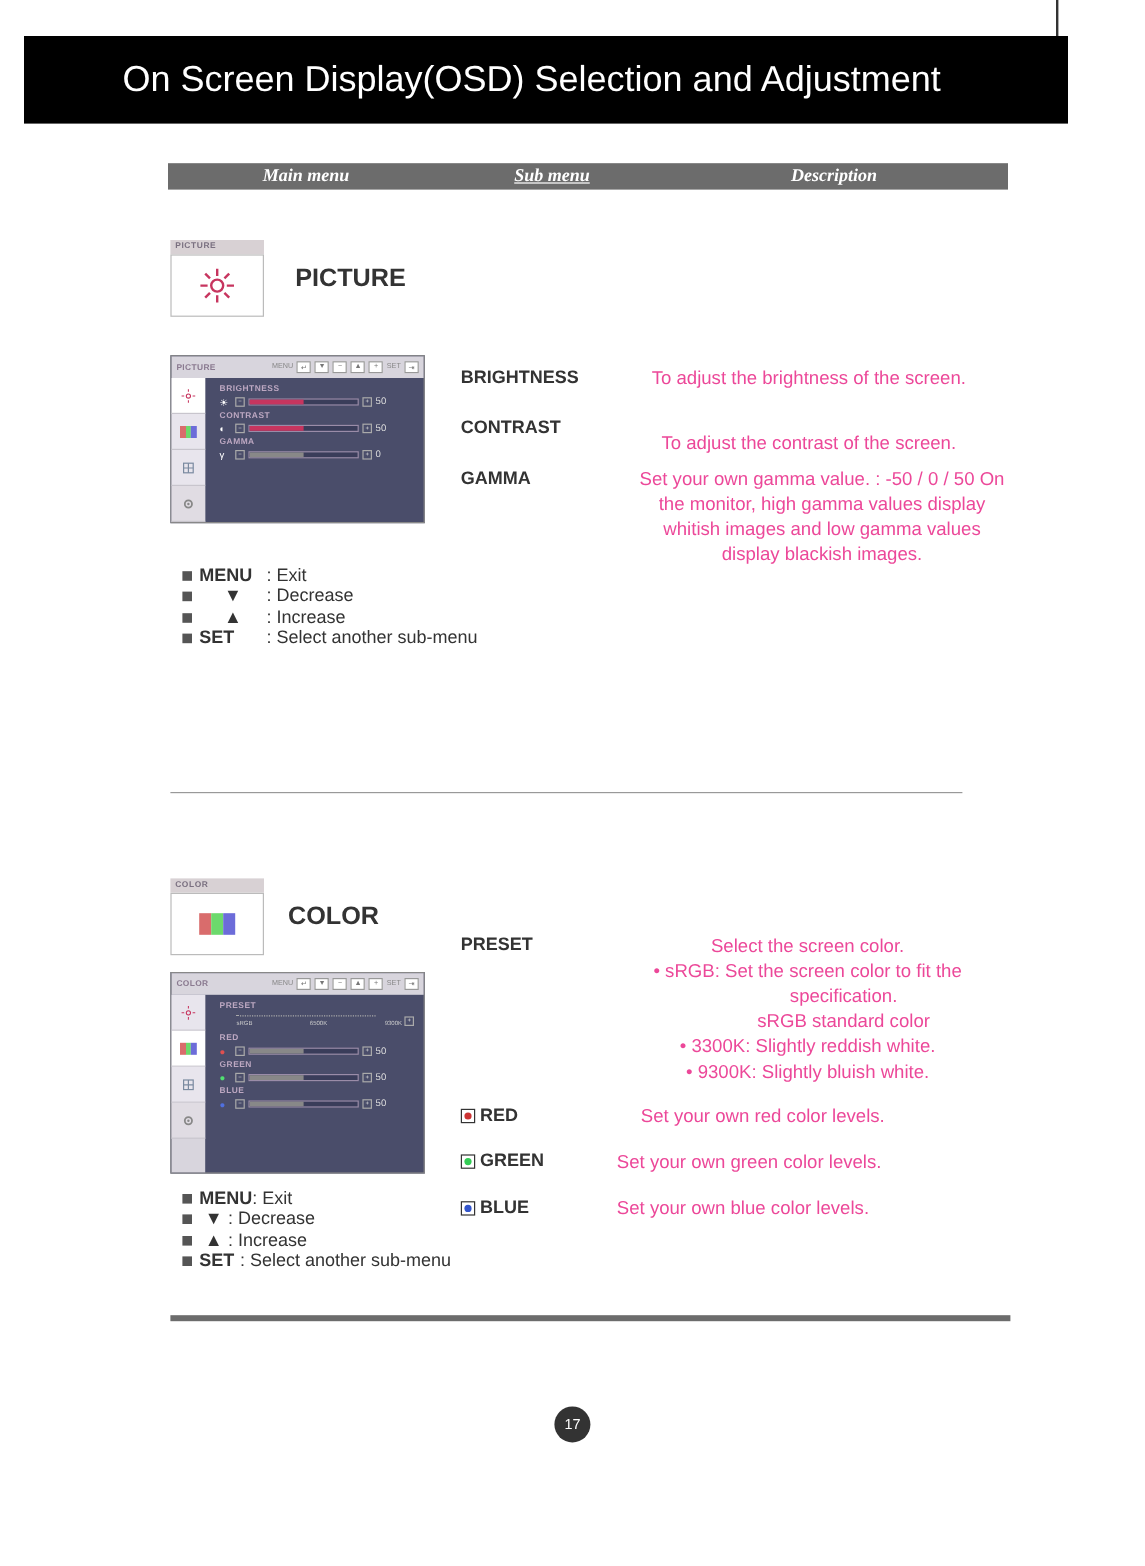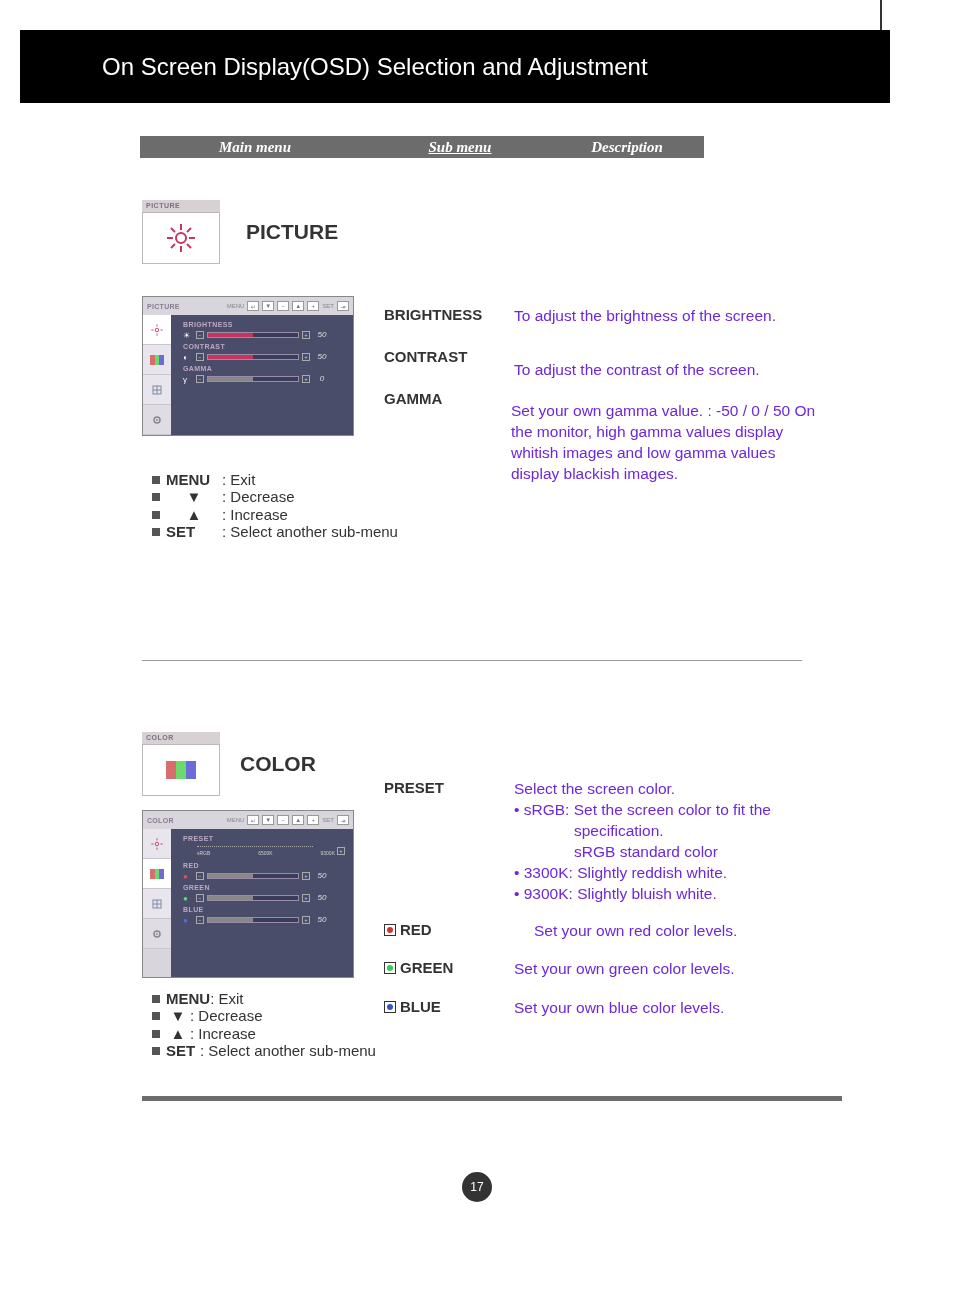--- a/index.html
+++ b/index.html
@@ -25,28 +25,28 @@
       left: 20px;
       width: 870px;
       height: 73px;
       background: #000;
       display: flex;
       align-items: center;
       padding-left: 82px;
     }
     .title-bar h1 {
       color: #fff;
-      font-size: 24px;
+      font-size: 30px;
       font-weight: normal;
     }
     .menu-header {
       position: absolute;
       top: 136px;
       left: 140px;
-      width: 564px;
+      width: 700px;
       height: 22px;
       background: #6c6c6c;
       display: flex;
       align-items: center;
       color: #fff;
       font-size: 15px;
       font-weight: bold;
       font-style: italic;
       font-family: Georgia, serif;
     }
@@ -147,46 +147,47 @@
     .slider-track {
       display: flex; align-items: center; gap: 3px; margin-top: 2px;
     }
     .slider-icon { width: 10px; height: 8px; }
     .slider-bar {
       width: 92px; height: 6px; border: 1px solid #9a8ca8; background: #3a3d5a;
       position: relative;
     }
     .slider-fill { position:absolute; top:0; left:0; height:100%; background:#c7355f; }
     .slider-btn { width: 8px; height: 8px; border:1px solid #aaa; font-size:5px; display:flex; align-items:center; justify-content:center; color:#ddd;}
-    .slider-val { font-size: 8px; color: #ddd; width: 18px; text-align: center; font-style: italic; }
+    .slider-val { font-size: 8px; color: #ddd; width: 18px; text-align: left; }
 
     .preset-row { margin-bottom: 6px; }
     .preset-track { display:flex; align-items:center; gap:2px; margin-top:4px; }
     .preset-dash { width: 116px; height: 2px; border-top: 1px dotted #aaa; position: relative; }
     .preset-ticks { display:flex; justify-content: space-between; font-size:5px; color:#ccc; margin-top:2px; }
 
     
     .submenu-label {
       position: absolute;
       font-size: 15px;
       font-weight: bold;
       color: #333;
     }
     .desc-text {
       position: absolute;
       font-size: 15.5px;
-      color: #6d28d9;
+      color: #ec4899;
       line-height: 1.35;
+      text-align: center;
     }
     .lbl-brightness { top: 306px; left: 384px; }
     .desc-brightness { top: 306px; left: 514px; width: 320px; }
     .lbl-contrast { top: 348px; left: 384px; }
     .desc-contrast { top: 360px; left: 514px; width: 320px; }
     .lbl-gamma { top: 390px; left: 384px; }
-    .desc-gamma { top: 390px; left: 511px; width: 310px; margin-top: 11px; }
+    .desc-gamma { top: 390px; left: 530px; width: 310px; }
 
     
     .control-hints {
       position: absolute;
       font-size: 15px;
       color: #333;
       line-height: 1.15;
     }
     .hints-picture { top: 471px; left: 152px; }
     .hints-color { top: 990px; left: 152px; }

